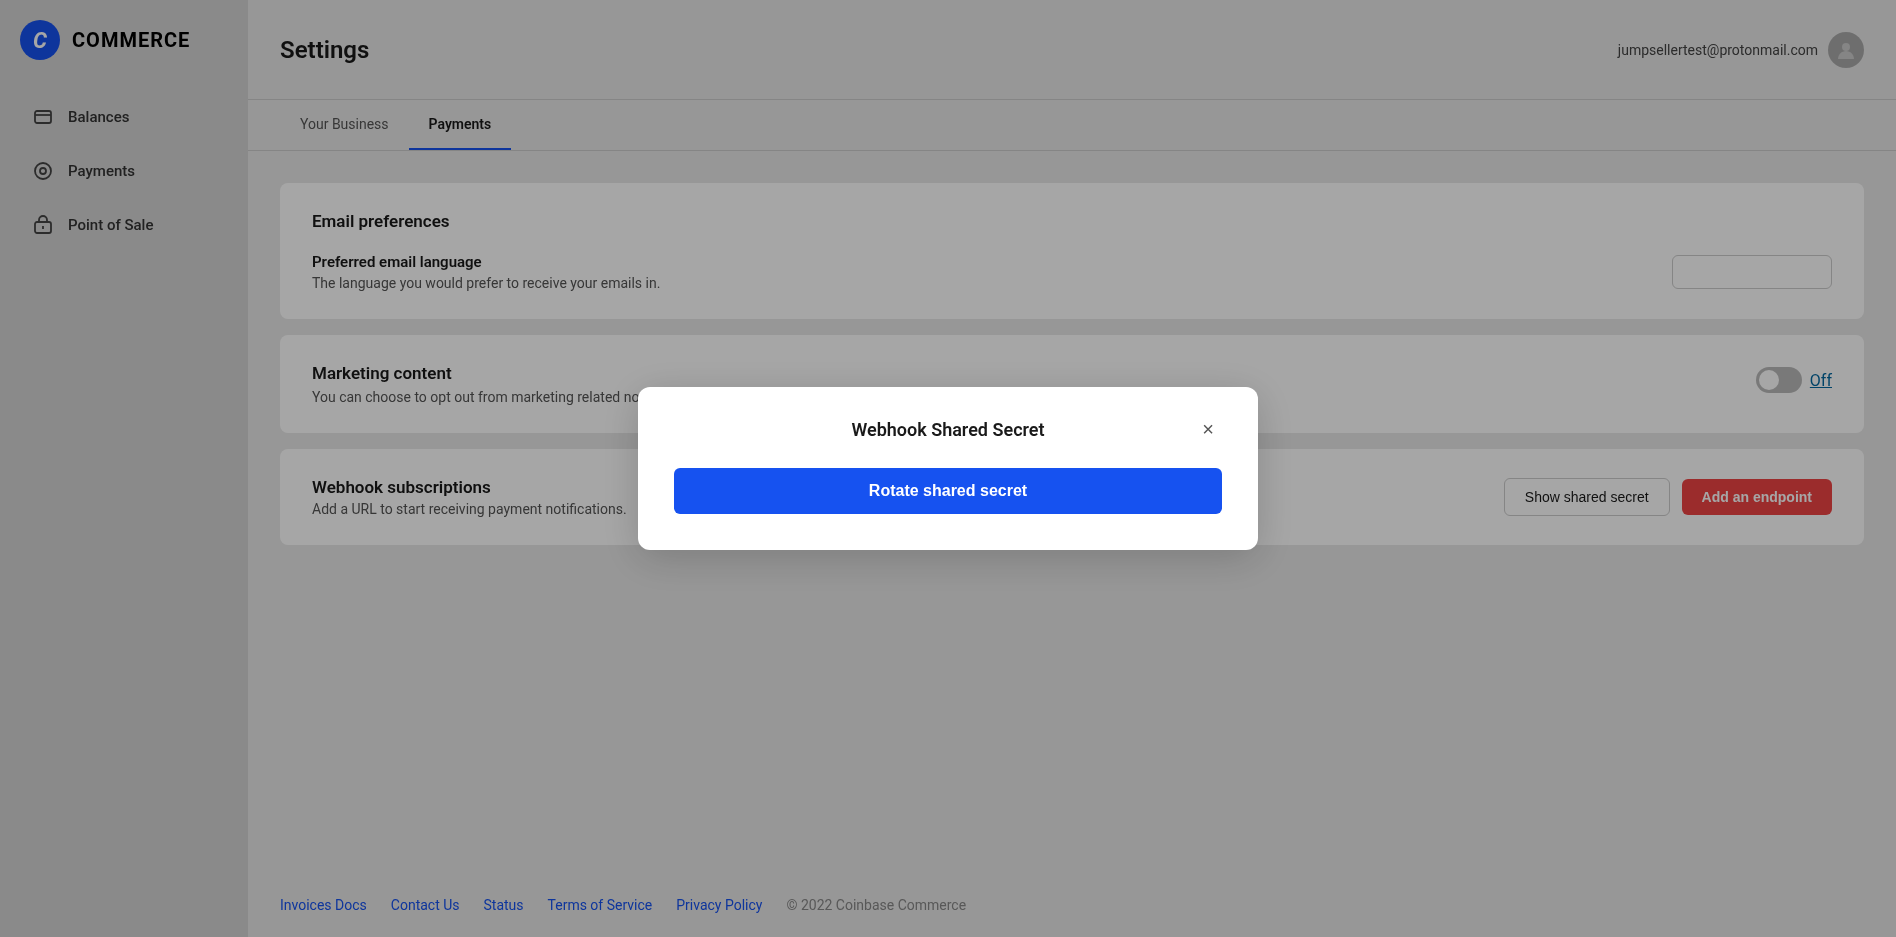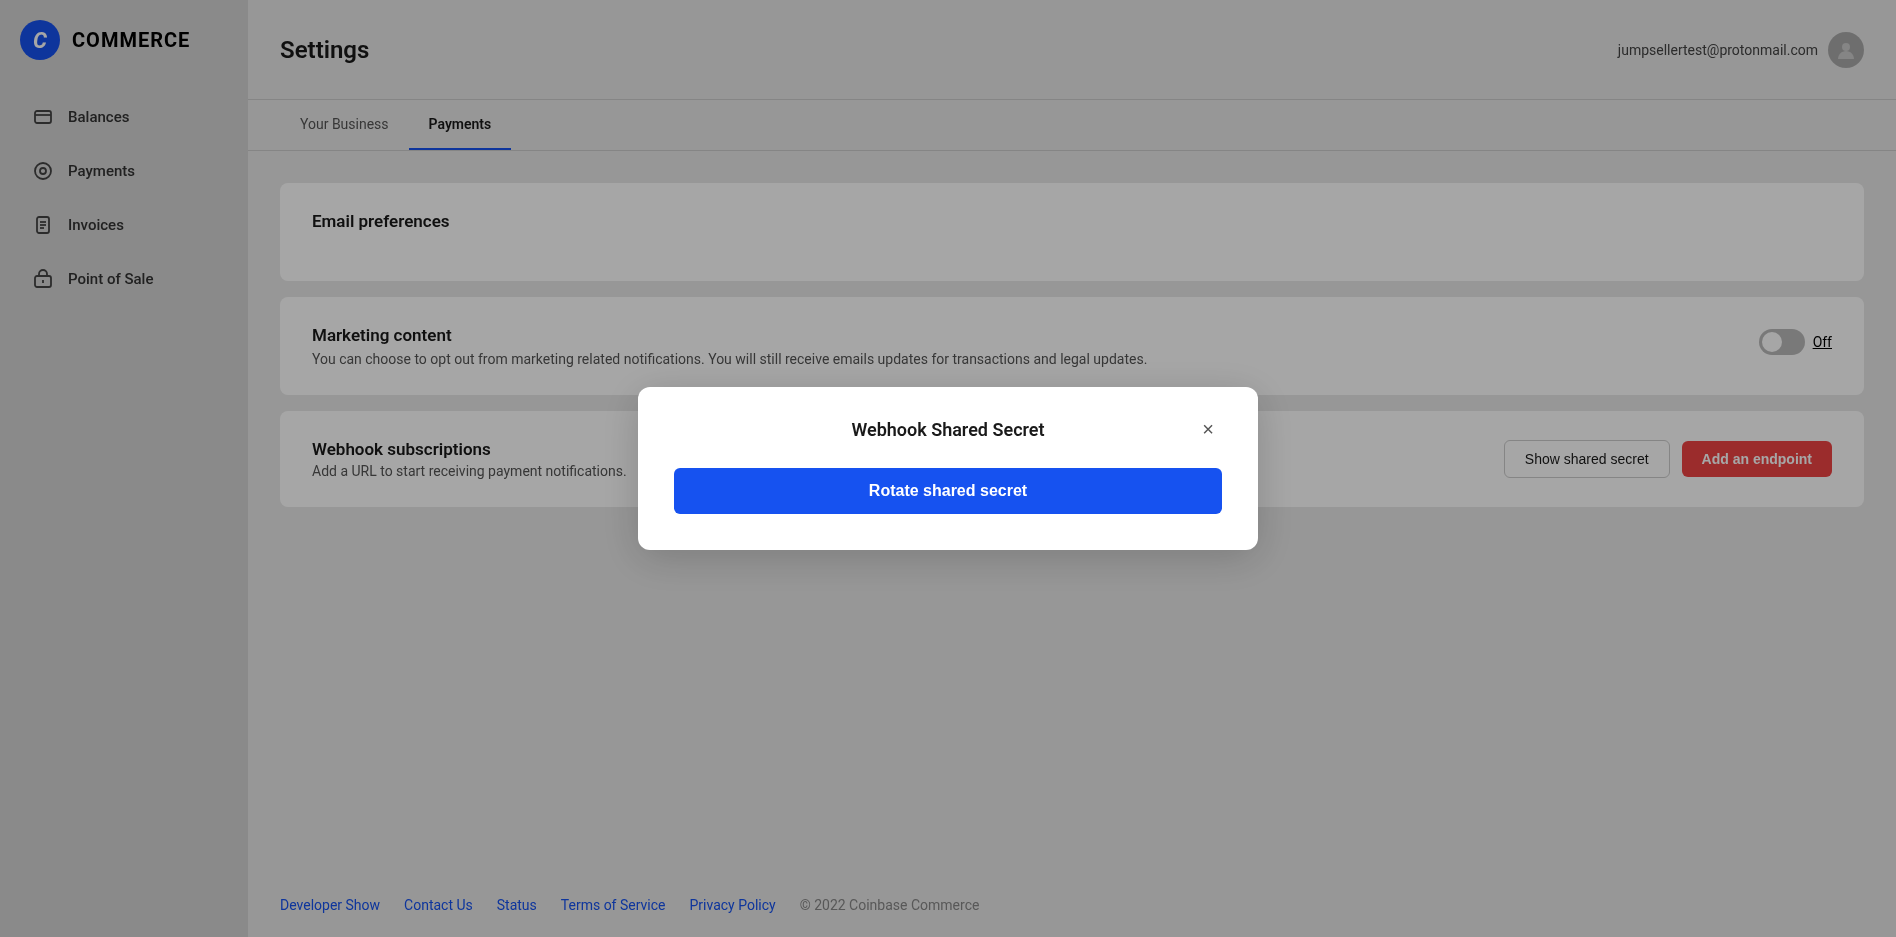--- a/index.html
+++ b/index.html
@@ -197,22 +197,22 @@
       width: 20px;
       height: 20px;
       background: white;
       border-radius: 50%;
       position: absolute;
       top: 3px;
       left: 3px;
       transition: left 0.2s;
     }
     .toggle-label {
-      font-size: 14px;
-      color: #000000;
+      font-size: 16px;
+      color: #0369a1;
       text-decoration: underline;
     }
 
     
     .webhook-card {
       display: flex;
       align-items: center;
       justify-content: space-between;
     }
     .webhook-info .card-title { margin-bottom: 4px; }
@@ -375,31 +375,20 @@
       <span class="sidebar-icon">
         <svg width="20" height="20" viewBox="0 0 20 20" fill="none" stroke="#444" stroke-width="1.8">
           <circle cx="10" cy="10" r="8"></circle>
           <circle cx="10" cy="10" r="3"></circle>
         </svg>
       </span>
       <span>Payments</span>
     </div>
 
 
-    <div class="sidebar-item">
-      <span class="sidebar-icon">
-        <svg width="20" height="20" viewBox="0 0 20 20" fill="none" stroke="#444" stroke-width="1.8">
-          <rect x="4" y="2" width="12" height="16" rx="2"></rect>
-          <line x1="7" y1="7" x2="13" y2="7"></line>
-          <line x1="7" y1="10" x2="13" y2="10"></line>
-          <line x1="7" y1="13" x2="11" y2="13"></line>
-        </svg>
-      </span>
-      <span>Invoices</span>
-    </div>
 
     <div class="sidebar-item">
       <span class="sidebar-icon">
         <svg width="20" height="20" viewBox="0 0 20 20" fill="none" stroke="#444" stroke-width="1.8">
           <rect x="2" y="7" width="16" height="11" rx="2"></rect>
           <path d="M6 7V5a4 4 0 018 0v2"></path>
           <line x1="10" y1="11" x2="10" y2="14"></line>
         </svg>
       </span>
       <span>Point of Sale</span>
@@ -425,20 +414,34 @@
   <div class="tabs-bar">
     <div class="tab">Your Business</div>
     <div class="tab active">Payments</div>
   </div>
 
   <div class="content">
 
     <div class="card">
       <div class="card-title">Email preferences</div>
       <div style="height:16px"></div>
+      <div class="card-row">
+        <div>
+          <div style="font-size:15px;font-weight:600;color:#1a1a1a;margin-bottom:4px">Preferred email language</div>
+          <div style="font-size:14px;color:#555">The language you would prefer to receive your emails in.</div>
+        </div>
+        <div style="position:relative;margin-top:2px">
+          <select class="lang-select">
+            <option value=""></option>
+            <option value="en">English</option>
+            <option value="es">Spanish</option>
+            <option value="fr">French</option>
+          </select>
+        </div>
+      </div>
     </div>
 
     <div class="card">
       <div class="card-row">
         <div style="max-width:880px">
           <div class="card-title">Marketing content</div>
           <div class="card-desc">You can choose to opt out from marketing related notifications. You will still receive emails updates for transactions and legal updates.</div>
         </div>
         <div class="toggle-wrap">
           <div class="toggle">
@@ -455,21 +458,21 @@
         <div class="card-desc">Add a URL to start receiving payment notifications.</div>
       </div>
       <div class="webhook-actions">
         <button class="btn-secondary">Show shared secret</button>
         <button class="btn-primary">Add an endpoint</button>
       </div>
     </div>
   </div>
 
   <div class="footer">
-    <a href="#">Developer Show</a>
+    <a href="#">Invoices Docs</a>
     <a href="#">Contact Us</a>
     <a href="#">Status</a>
     <a href="#">Terms of Service</a>
     <a href="#">Privacy Policy</a>
     <span class="footer-copy">© 2022 Coinbase Commerce</span>
   </div>
 </div>
 
 <div class="modal-overlay">
   <div class="modal">

